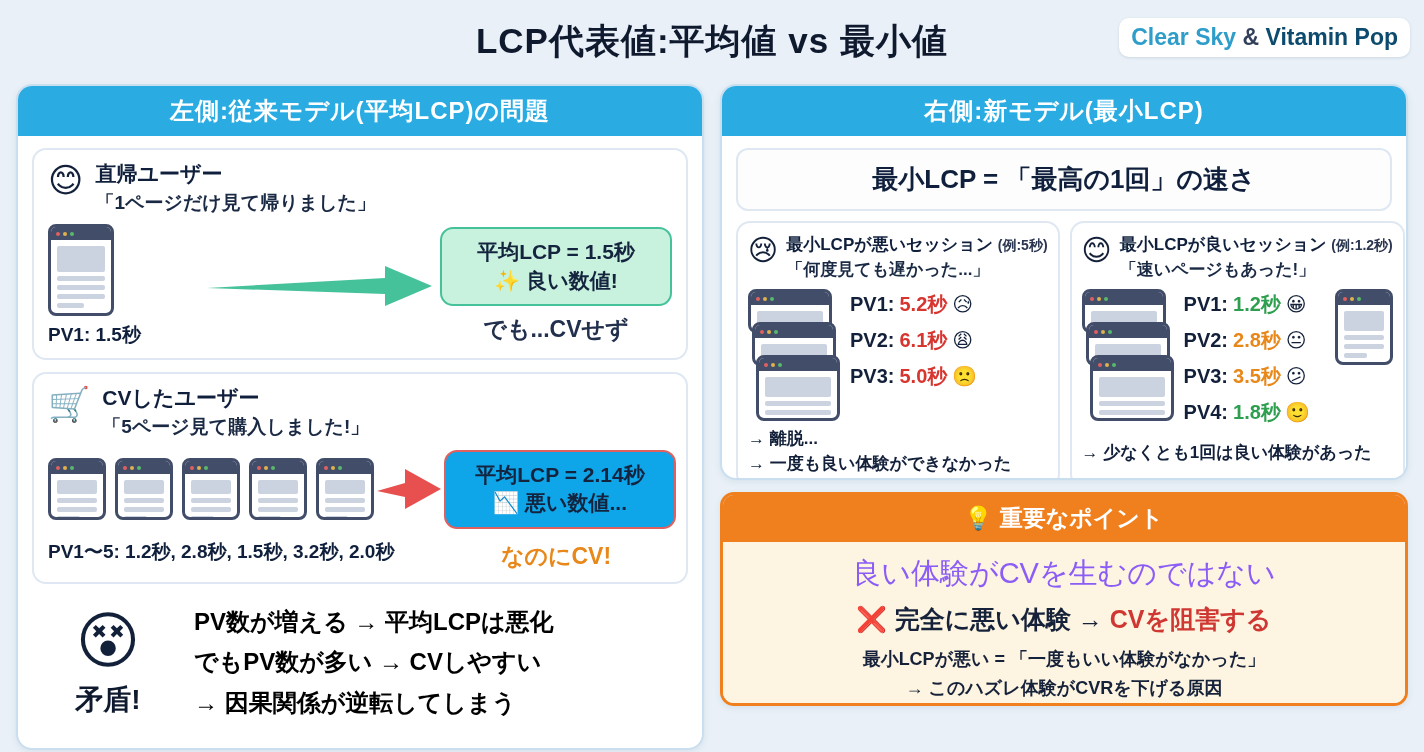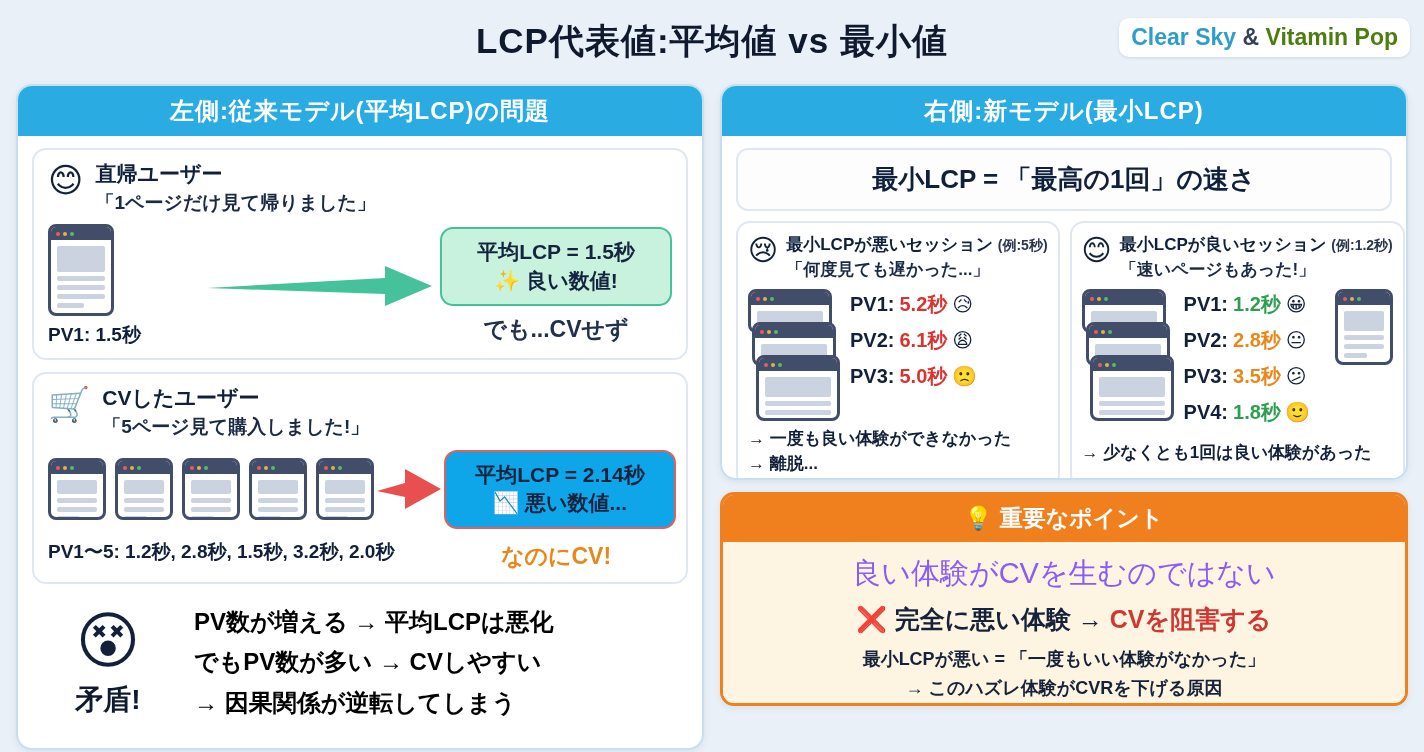--- a/index.html
+++ b/index.html
@@ -16,21 +16,21 @@
     text-align:center; font-size:35px; font-weight:bold; color:#0f1a2e;
     padding-top:18px; letter-spacing:1px;
   }
   .badge {
     position:absolute; right:14px; top:18px; background:#ffffff;
     border-radius:10px; padding:6px 12px; font-size:23px; font-weight:bold;
     box-shadow:0 1px 3px rgba(40,80,120,.15);
   }
   .badge .b1 { color:#2e9dc9; }
   .badge .amp { color:#33405a; }
-  .badge .b2 { color:#4d7c0f; }
+  .badge .b2 { color:#0c4a6e; }
 
   
   .main { display:flex; gap:16px; padding:0 16px; }
   .panel {
     width:688px; background:#ffffff; border:2px solid #c9dff0;
     border-radius:16px; overflow:hidden;
     box-shadow:0 2px 6px rgba(60,100,140,.10);
   }
   .panel-left { height:666px; }
   .col-right { width:688px; display:flex; flex-direction:column; gap:12px; }
@@ -345,22 +345,22 @@
               </div>
               <div class="pvrow">
                 <span>PV2:</span><span class="v v-red">6.1秒</span><span class="pv-emoji">😩</span>
               </div>
               <div class="pvrow">
                 <span>PV3:</span><span class="v v-red">5.0秒</span><span class="pv-emoji">🙁</span>
               </div>
             </div>
           </div>
           <div class="sess-notes">
+            <div>→ 離脱...</div>
             <div>→ 一度も良い体験ができなかった</div>
-            <div>→ 離脱...</div>
           </div>
         </div>
 
         <div class="sess-card">
           <div class="sess-head">
             <div class="sess-emoji">😊</div>
             <div>
               <div class="sess-title">
                 <span>最小LCPが良いセッション</span>
                 <span class="sess-suffix">(例:1.2秒)</span>

